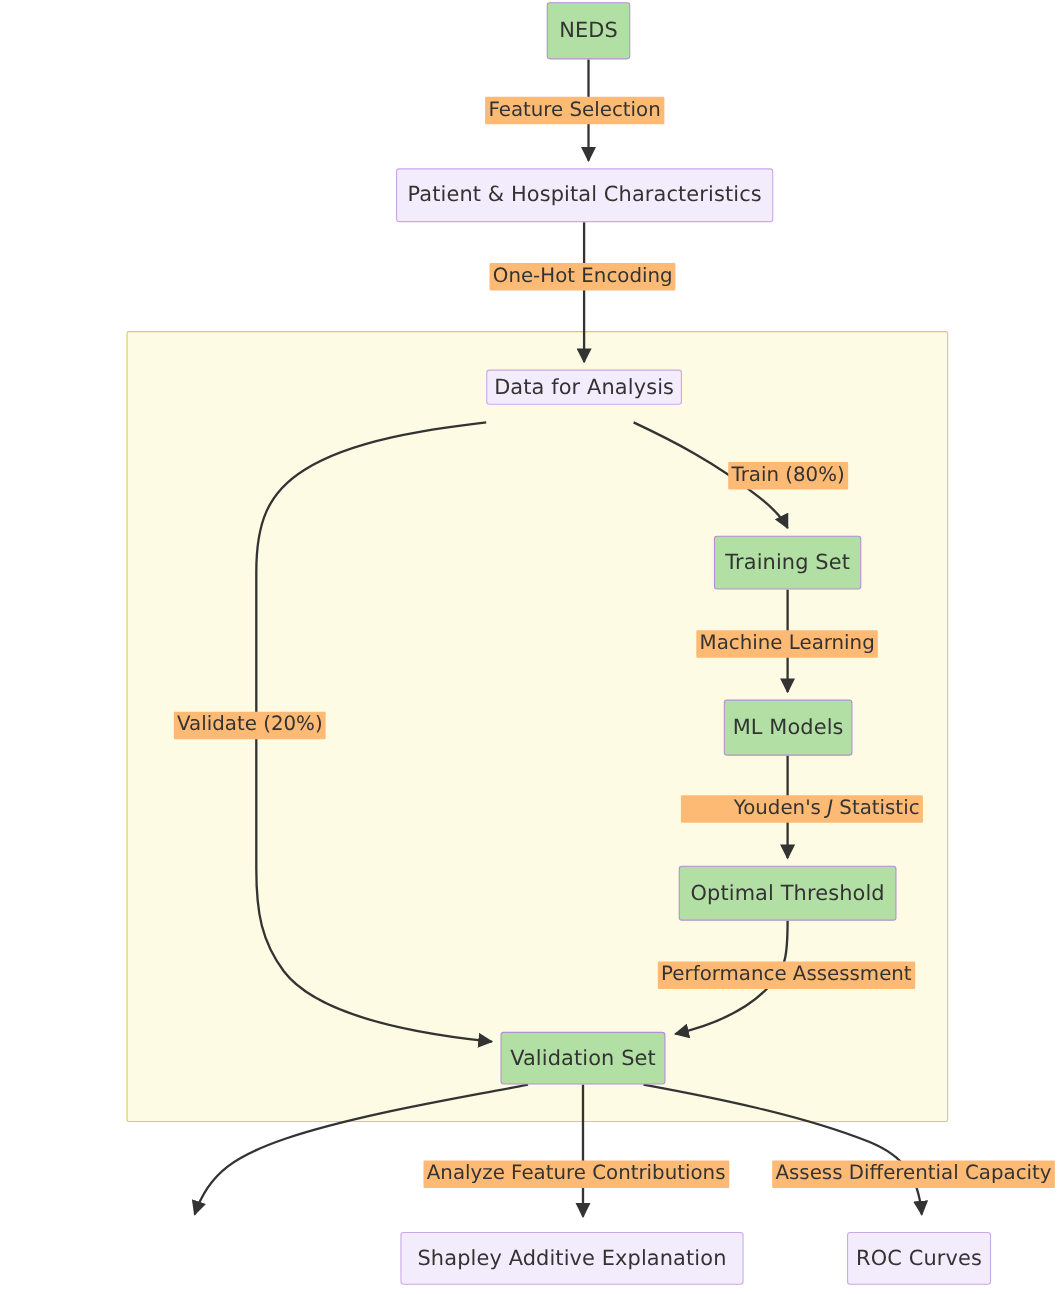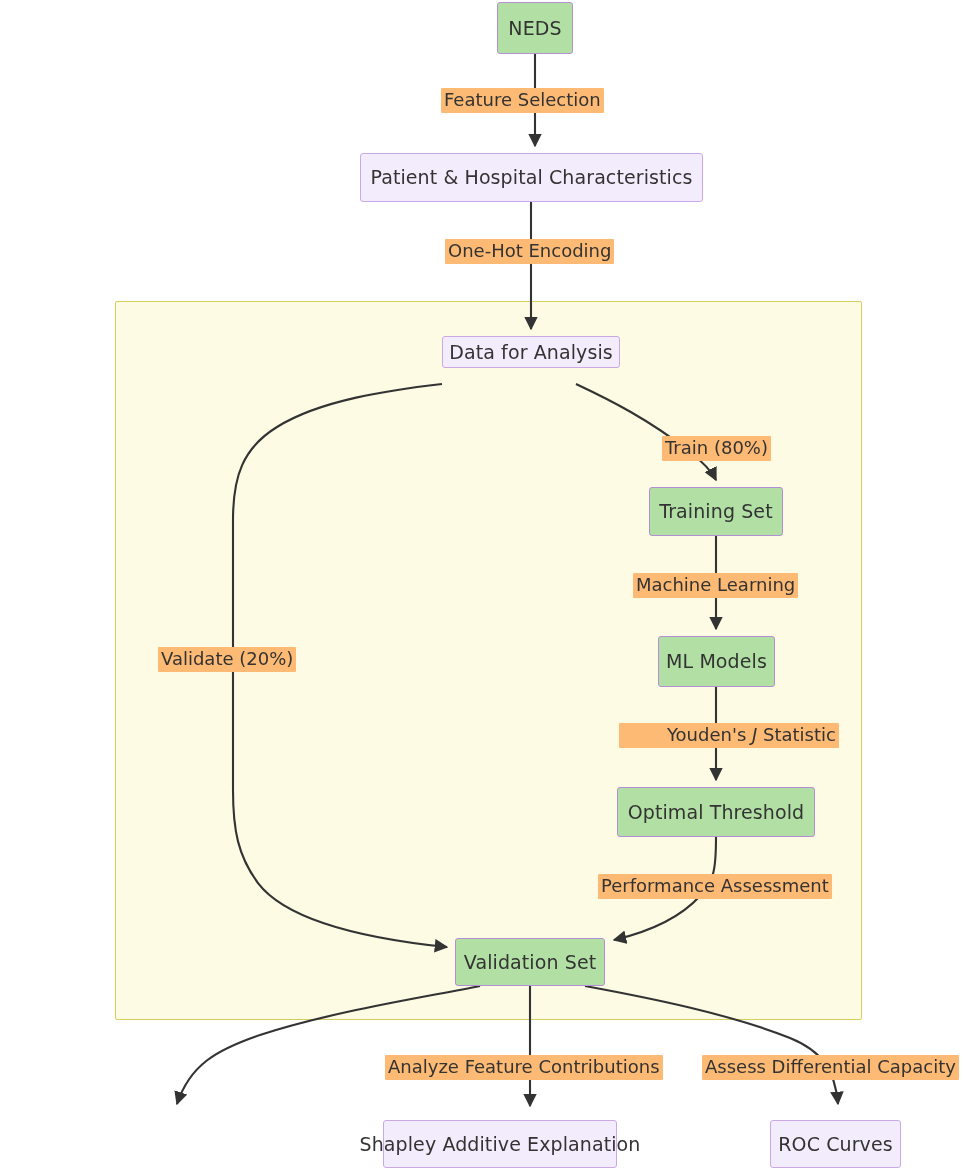--- a/index.html
+++ b/index.html
@@ -118,33 +118,33 @@
 
   <div class="node green" style="left:617px; top:787px; width:198px; height:50px;">
     <span>Optimal Threshold</span>
   </div>
 
   <div class="node green" style="left:455px; top:938px; width:150px; height:48px;">
     <span>Validation Set</span>
   </div>
 
 
-  <div class="node purple" style="left:383px; top:1120px; width:234px; height:48px;">
+  <div class="node purple" style="left:364px; top:1120px; width:312px; height:48px;">
     <span>Shapley Additive Explanation</span>
   </div>
 
   <div class="node purple" style="left:770px; top:1120px; width:131px; height:48px;">
     <span>ROC Curves</span>
   </div>
 
   <div class="edge-label" style="left:441px; top:88px;">Feature Selection</div>
 
   <div class="edge-label" style="left:445px; top:239px;">One-Hot Encoding</div>
 
-  <div class="edge-label" style="left:662px; top:436px;">Train (80%)</div>
+  <div class="edge-label" style="left:662px; top:420px;">Train (80%)</div>
 
   <div class="edge-label" style="left:158px; top:647px;">Validate (20%)</div>
 
   <div class="edge-label" style="left:633px; top:573px;">Machine Learning</div>
 
   <div class="edge-label" style="left:619px; top:723px;padding-left:48px;"><span>Youden's </span><span class="ital">J</span><span> Statistic</span></div>
 
   <div class="edge-label" style="left:598px; top:874px;">Performance Assessment</div>
 
 

